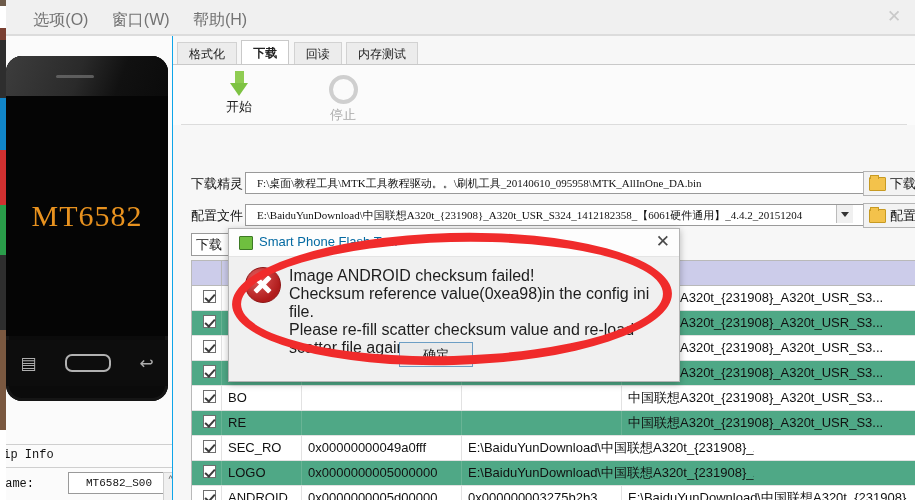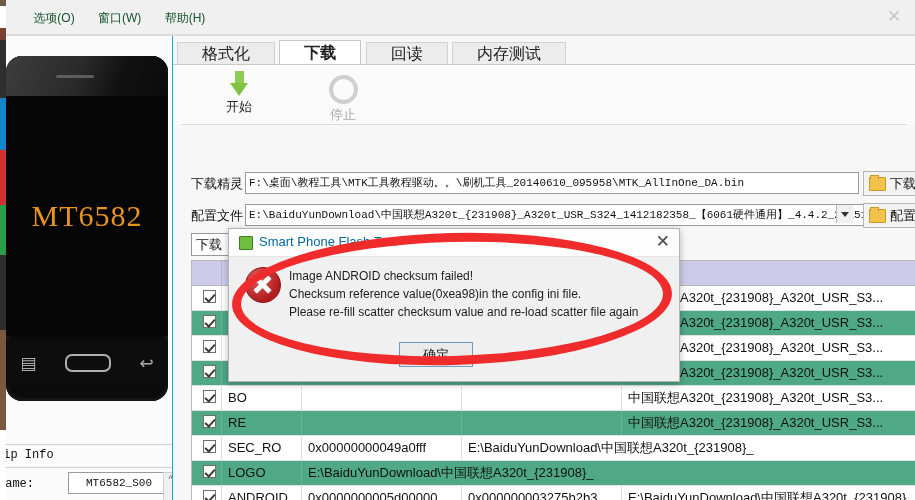--- a/index.html
+++ b/index.html
@@ -10,21 +10,21 @@
     font-size:12px;color:#111;
   }
   
   #left-strip{position:absolute;left:0;top:0;width:6px;height:500px;
     background:linear-gradient(180deg,#6d5b4a 0 6px,#ffffff 6px 28px,#7a4032 28px 40px,
       #2e2e2e 40px 98px,#1186c9 98px 150px,#d03030 150px 205px,#2a9d4a 205px 255px,
       #2e2e2e 255px 330px,#7a5840 330px 430px,#ffffff 430px 500px);z-index:60;}
   
   #win-top{position:absolute;left:0;top:0;width:915px;height:34px;background:#f0f0f0;}
   #menubar{position:absolute;left:0;top:8px;height:22px;white-space:nowrap;}
-  .menu-item{display:inline-block;padding:2px 10px;color:#14532d;font-size:12px;}
+  .menu-item{display:inline-block;padding:2px 10px;color:#737373;font-size:16px;}
   #close-btn{position:absolute;right:6px;top:4px;width:30px;height:24px;
     display:flex;align-items:center;justify-content:center;color:#c9c9c9;font-size:17px;}
   #frame-line{position:absolute;left:0;top:34px;width:915px;height:2px;background:#dcdcdc;}
   
   #left-panel{position:absolute;left:0;top:36px;width:172px;height:464px;background:#fbfbfb;
     border-right:5px solid #0ea5e9;overflow:hidden;}
   #phone{position:absolute;left:6px;top:20px;width:162px;height:345px;
     background:#0b0b0b;border-radius:16px 16px 16px 16px;
     box-shadow:inset 0 0 0 3px #151515;overflow:hidden;}
   #phone-top{position:absolute;left:0;top:0;width:100%;height:40px;
@@ -49,41 +49,41 @@
     border:1px solid #9a9a9a;background:#fff;font-family:"Liberation Mono","DejaVu Sans Mono",monospace;
     font-size:11px;line-height:20px;padding-left:17px;overflow:hidden;white-space:nowrap;}
   #chip-scroll{position:absolute;left:163px;top:436px;width:13px;height:64px;background:#f0f0f0;
     border:1px solid #cfcfcf;}
   #chip-scroll div{position:absolute;left:2px;top:2px;width:9px;height:9px;color:#555;font-size:9px;
     text-align:center;line-height:9px;}
   
   #main{position:absolute;left:173px;top:36px;width:742px;height:464px;background:#f7f7f7;}
   
   #tabs{position:absolute;left:4px;top:4px;height:24px;}
-  .tab{display:inline-block;height:22px;line-height:22px;padding:0 24px;font-size:16px;
+  .tab{display:inline-block;height:22px;line-height:22px;padding:0 11px;font-size:12px;
     border:1px solid #d2d2d2;border-bottom:none;background:#ececec;color:#222;margin-right:1px;
     vertical-align:bottom;}
   .tab.active{background:#ffffff;height:24px;line-height:24px;border-color:#c9c9c9;font-weight:bold;}
   #tabline{position:absolute;left:0;top:28px;width:742px;height:1px;background:#c9c9c9;}
   
   #toolbar{position:absolute;left:0;top:29px;width:742px;height:60px;background:#fbfbfb;}
   .tb-btn{position:absolute;top:6px;width:76px;text-align:center;}
   .tb-label{font-size:13px;color:#222;margin-top:2px;display:block;}
   .tb-label.dim{color:#a8a8a8;}
   #arrow-down{width:0;height:0;margin:4px auto 0;border-left:9px solid transparent;
     border-right:9px solid transparent;border-top:13px solid #7dc242;position:relative;}
   #arrow-stem{width:9px;height:12px;background:#8fcc52;margin:0 auto;}
   #stop-circle{width:21px;height:21px;border-radius:50%;border:4px solid #cfcfcf;margin:4px auto 0;}
   #tb-sep{position:absolute;left:8px;top:88px;width:726px;height:1px;background:#dcdcdc;}
   
   .path-row{position:absolute;height:22px;}
   .path-lbl{position:absolute;left:0;top:3px;font-size:13px;color:#111;}
   .path-box{position:absolute;height:20px;border:1px solid #9a9a9a;background:#fff;
-    font-family:Liberation Mono, monospace;font-size:11px;line-height:20px;
-    padding-left:3px;overflow:hidden;white-space:nowrap;color:#111;}
+    font-family:Liberation Serif, serif;font-size:11px;line-height:20px;
+    padding-left:11px;overflow:hidden;white-space:nowrap;color:#111;}
   .path-box.combo{padding-right:18px;}
   .combo-arrow{position:absolute;right:1px;top:1px;width:16px;height:18px;background:#f0f0f0;
     border-left:1px solid #bbb;}
   .combo-arrow i{position:absolute;left:4px;top:7px;width:0;height:0;border-left:4px solid transparent;
     border-right:4px solid transparent;border-top:5px solid #333;}
   .browse-btn{position:absolute;height:23px;border:1px solid #b5b5b5;background:#f3f3f3;
     font-size:13px;line-height:23px;padding-left:26px;white-space:nowrap;overflow:hidden;color:#111;}
   .folder-ic{position:absolute;left:5px;top:5px;width:15px;height:12px;background:#f3c24b;
     border:1px solid #c79a22;border-radius:1px;}
   .folder-ic:before{content:"";position:absolute;left:0;top:-3px;width:7px;height:3px;
@@ -123,21 +123,21 @@
   #dlg-ic{position:absolute;left:10px;top:7px;width:12px;height:12px;background:#6fbf3f;
     border:1px solid #3d7a25;border-radius:1px;}
   #dlg-titletext{position:absolute;left:30px;top:5px;font-size:13px;color:#0369a1;}
   #dlg-close{position:absolute;right:9px;top:4px;font-size:17px;color:#4a4a4a;line-height:18px;}
   #dlg-err{position:absolute;left:16px;top:38px;width:34px;height:34px;border-radius:50%;
     background:radial-gradient(circle at 33% 30%,#e05b5b,#b01c1c 70%);
     border:1px solid #8d1414;}
   #dlg-err:before,#dlg-err:after{content:"";position:absolute;left:14px;top:6px;width:5px;height:21px;
     background:#fff;border-radius:1px;}
   #dlg-err:before{transform:rotate(45deg);} #dlg-err:after{transform:rotate(-45deg);}
-  #dlg-msg{position:absolute;left:60px;top:38px;width:380px;font-size:12px;color:#1d1d1d;
+  #dlg-msg{position:absolute;left:60px;top:38px;width:380px;font-size:16px;color:#1d1d1d;
     line-height:18px;}
   #dlg-ok{position:absolute;left:170px;top:113px;width:72px;height:23px;background:#eaeaea;
     border:1px solid #6c9ec4;font-size:13px;color:#111;line-height:23px;text-align:center;}
   
   #red-ellipse{position:absolute;left:232px;top:233px;width:440px;height:132px;
     border:9px solid #f02b2b;border-radius:50%;z-index:50;pointer-events:none;
     box-sizing:border-box;transform:rotate(-1.5deg);}
 </style>
 </head>
 <body>
@@ -304,20 +304,21 @@
           </div>
           <div class="td c-name">SEC_RO</div>
           <div class="td c-end">0x00000000049a0fff</div>
           <div class="td c-loc">E:\BaiduYunDownload\中国联想A320t_{231908}_A320t_USR_S3...</div>
         </div>
         <div class="trow alt">
           <div class="td c-chk">
             <div class="cb"></div>
           </div>
           <div class="td c-name">LOGO</div>
+          <div class="td c-begin">0x0000000005000000</div>
           <div class="td c-loc">E:\BaiduYunDownload\中国联想A320t_{231908}_A320t_USR_S3...</div>
         </div>
         <div class="trow">
           <div class="td c-chk">
             <div class="cb"></div>
           </div>
           <div class="td c-name">ANDROID</div>
           <div class="td c-begin">0x0000000005d00000</div>
           <div class="td c-end">0x000000003275b2b3</div>
           <div class="td c-loc">E:\BaiduYunDownload\中国联想A320t_{231908}_A320t_USR_S3...</div>

